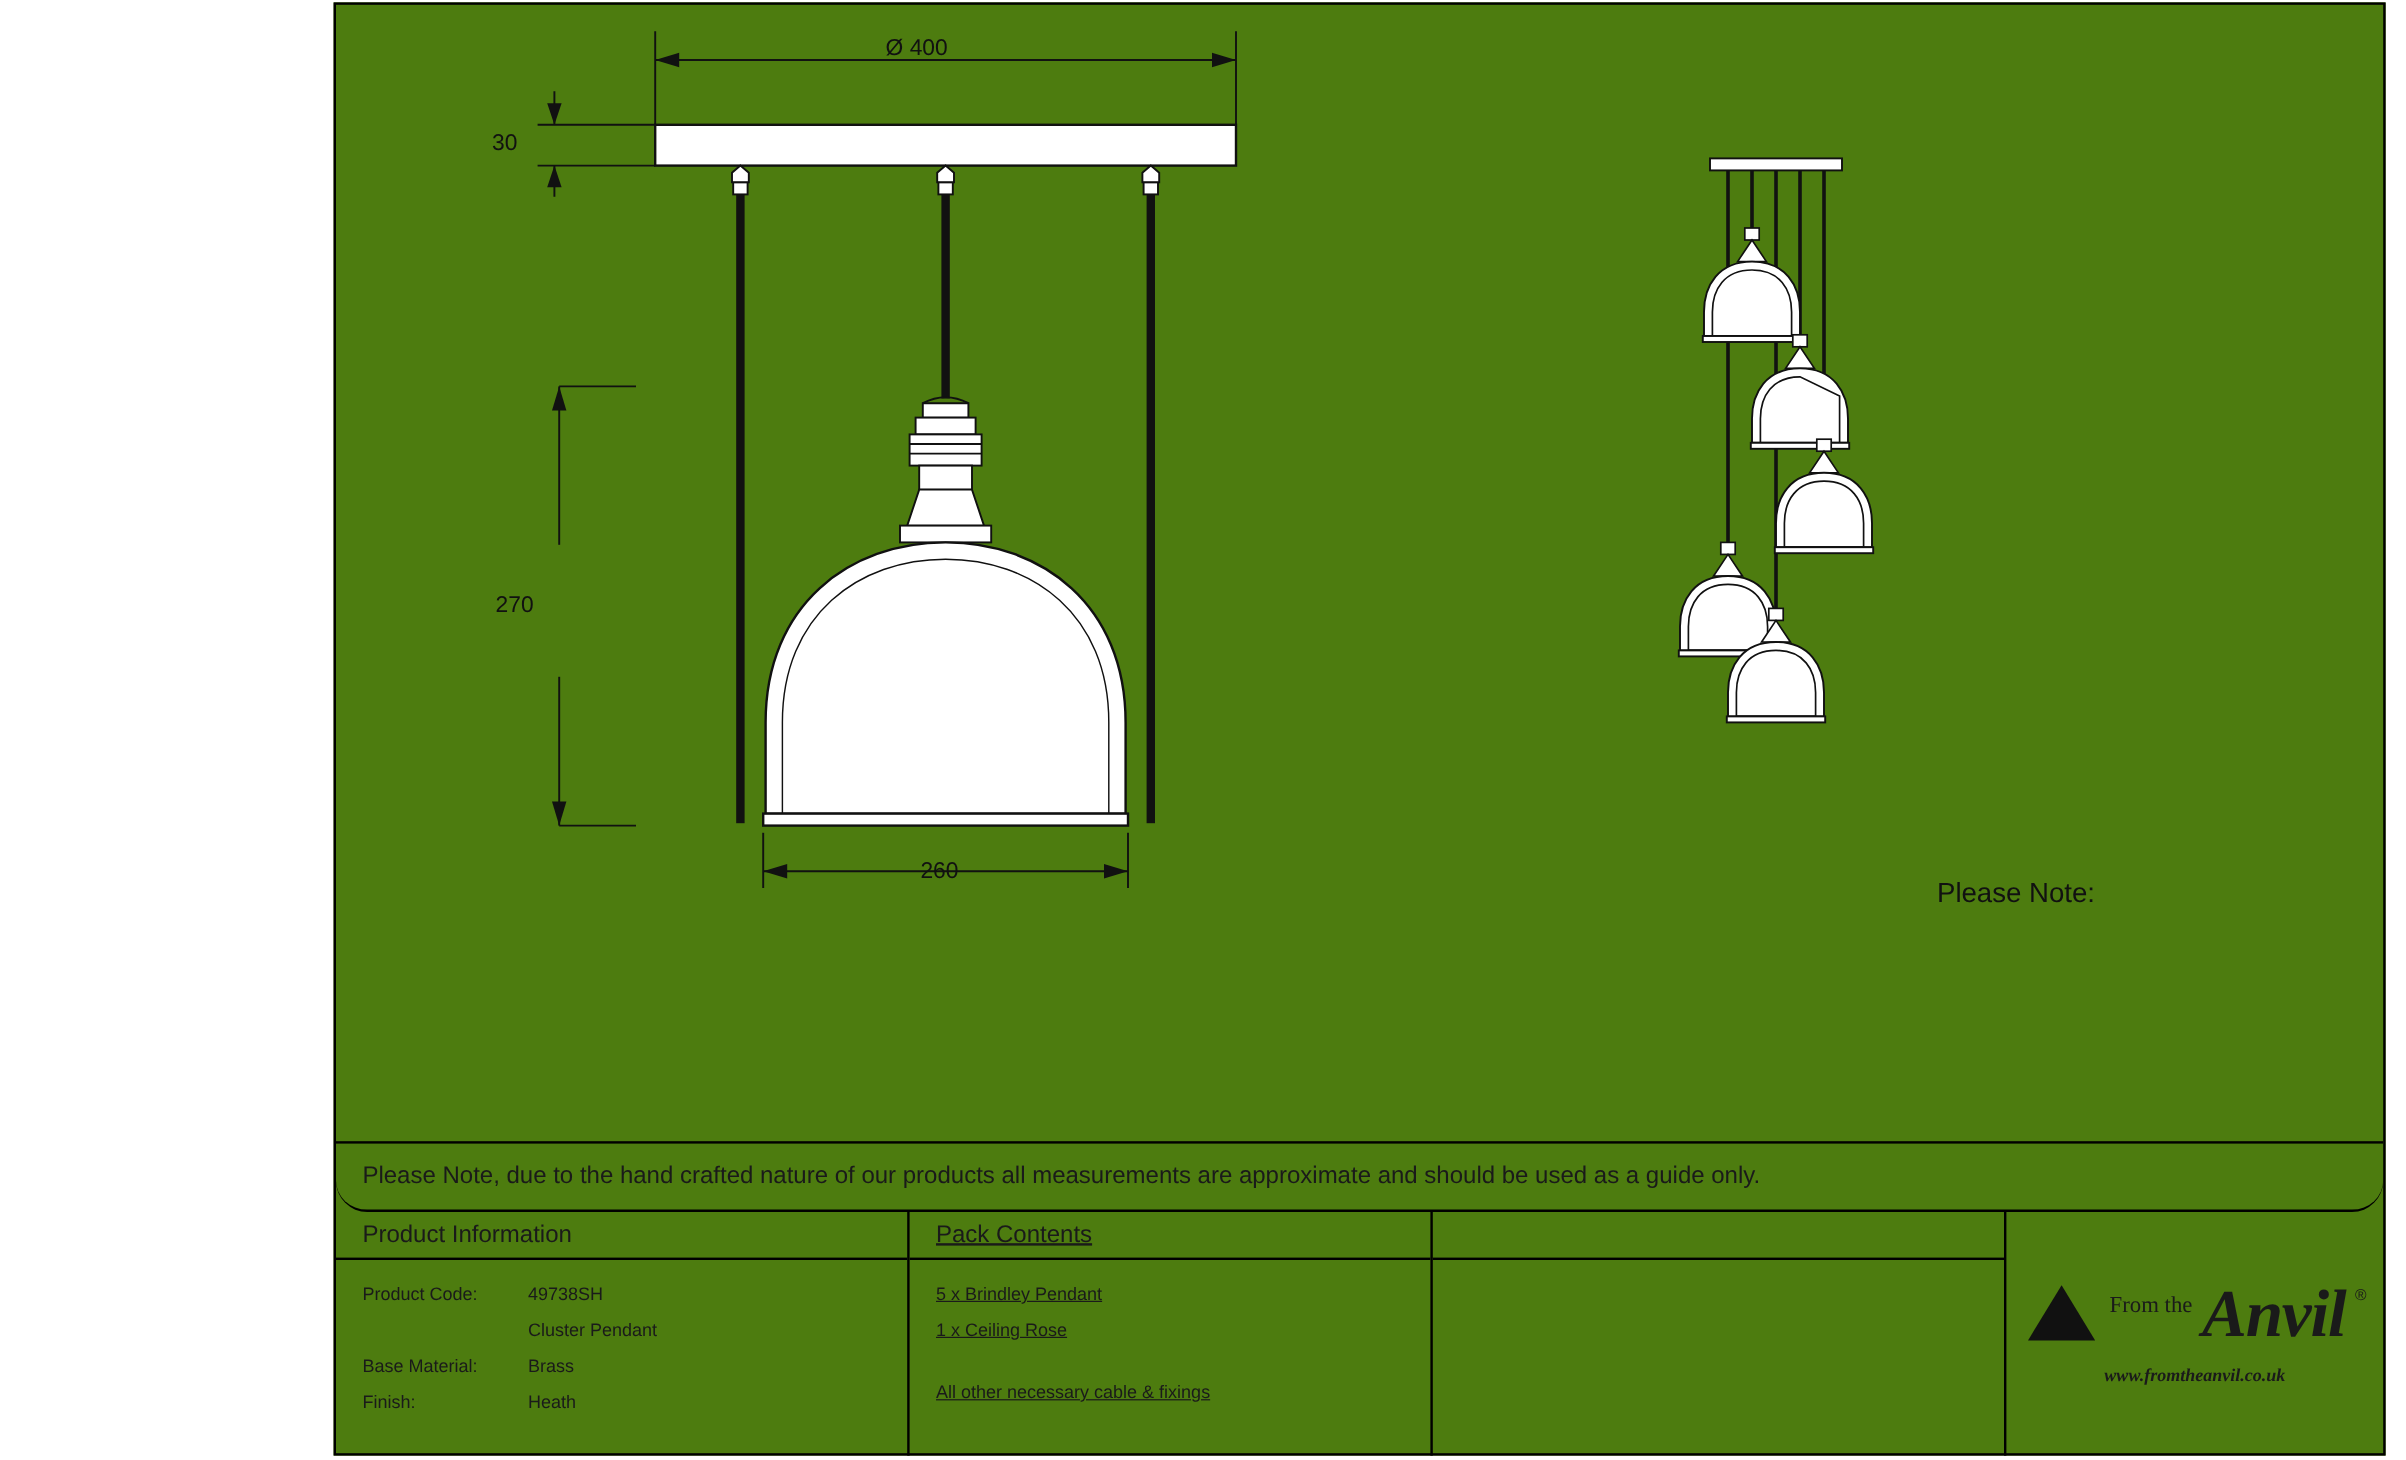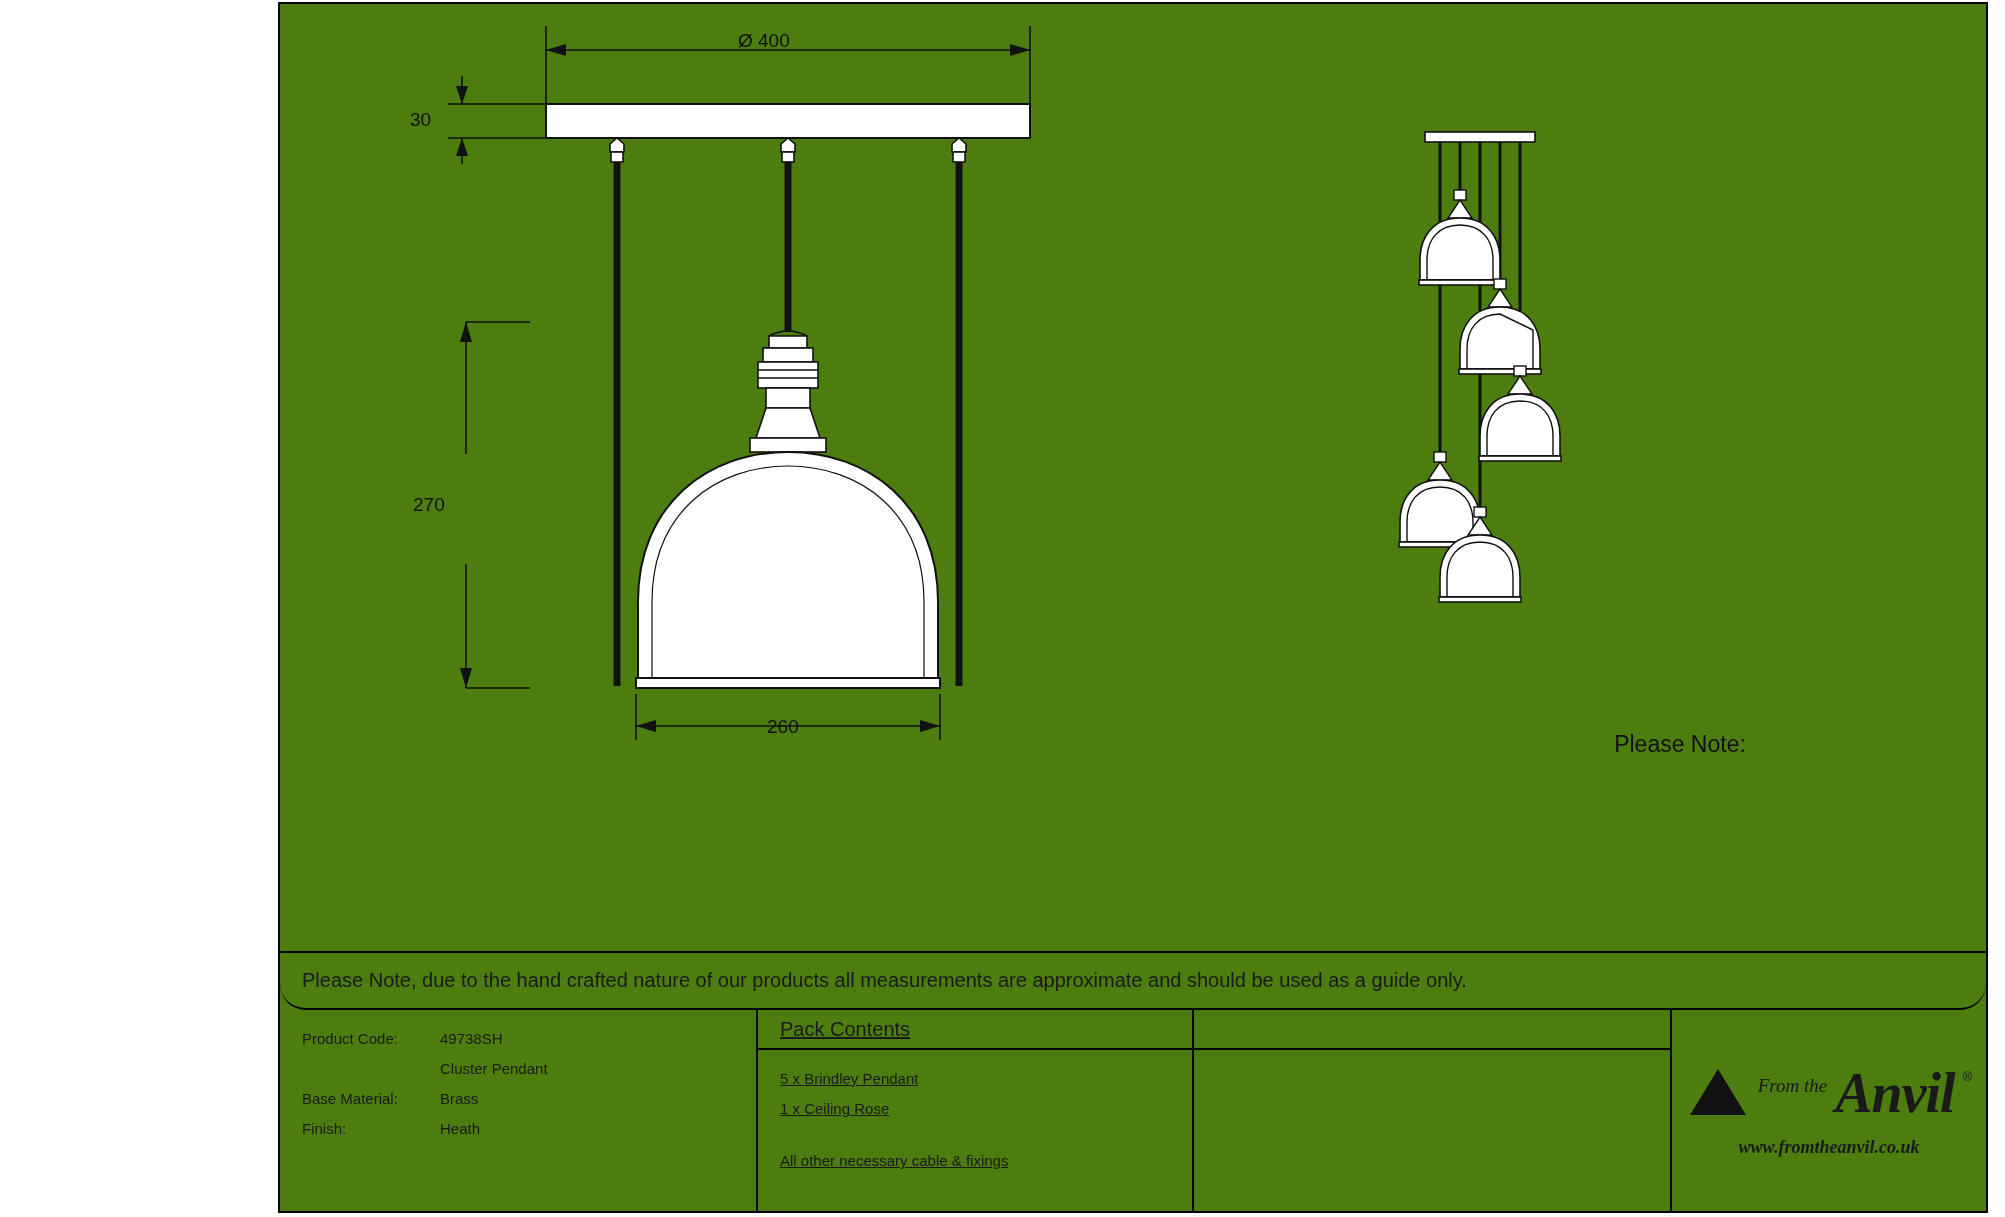--- a/index.html
+++ b/index.html
@@ -125,21 +125,20 @@
     align-items: center;
     justify-content: center;
   }
   .logo-top {
     display: flex;
     align-items: flex-end;
     gap: 8px;
   }
   .logo-fromthe {
     font-family: "Liberation Serif", serif;
-    font-style: italic;
     font-size: 19px;
     line-height: 19px;
     margin-bottom: 26px;
   }
   .logo-anvil {
     font-family: "Liberation Serif", serif;
     font-style: italic;
     font-weight: bold;
     font-size: 56px;
     line-height: 56px;
@@ -147,21 +146,21 @@
   }
   .logo-reg {
     font-size: 13px;
     line-height: 13px;
     margin-bottom: 38px;
   }
   .logo-url {
     font-family: "Liberation Serif", serif;
     font-style: italic;
     font-weight: bold;
-    font-size: 18px;
+    font-size: 15px;
     margin-top: 16px;
   }
 </style>
 </head>
 <body>
 
 <div class="sheet">
 
   <div class="drawing-area">
 
@@ -315,20 +314,21 @@
 
   <div class="table-wrap">
 
     <div class="disclaimer-row">
       <span>Please Note, due to the hand crafted nature of our products all measurements are approximate and should be used as a guide only.</span>
     </div>
 
     <div class="table-body">
 
       <div class="col c1">
+        <div class="col-head">Product Information</div>
         <div class="col-body">
           <div class="spec-line">
             <span class="spec-label">Product Code:</span>
             <span class="spec-value">49738SH</span>
           </div>
           <div class="spec-line">
             <span class="spec-label"></span>
             <span class="spec-value">Cluster Pendant</span>
           </div>
           <div class="spec-line">

